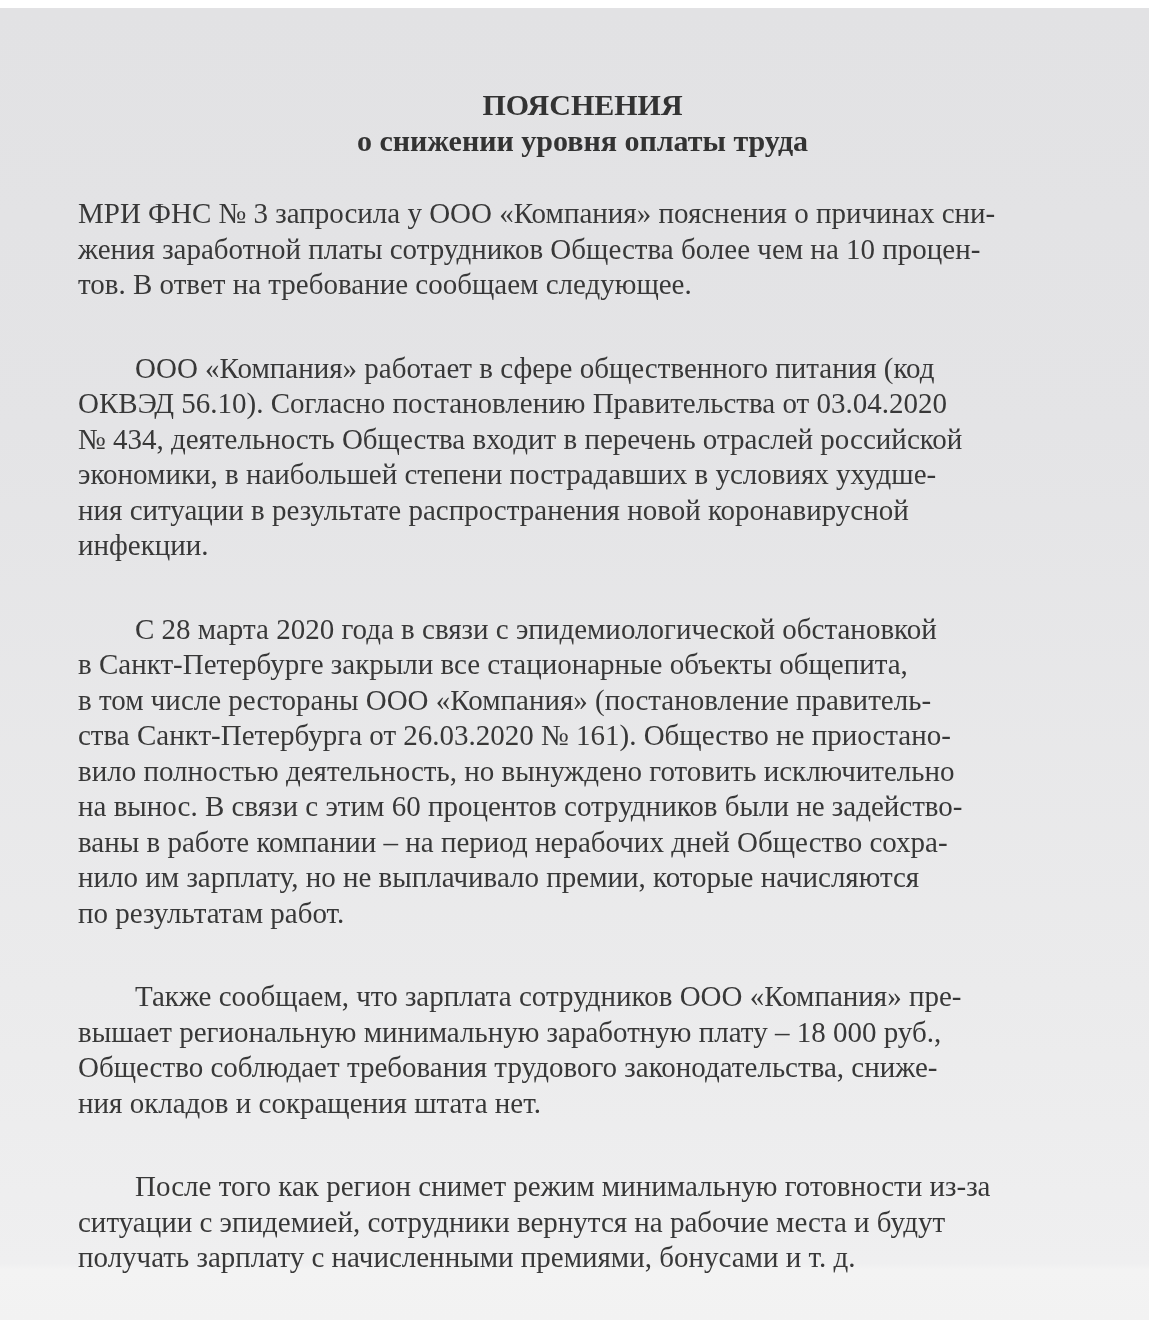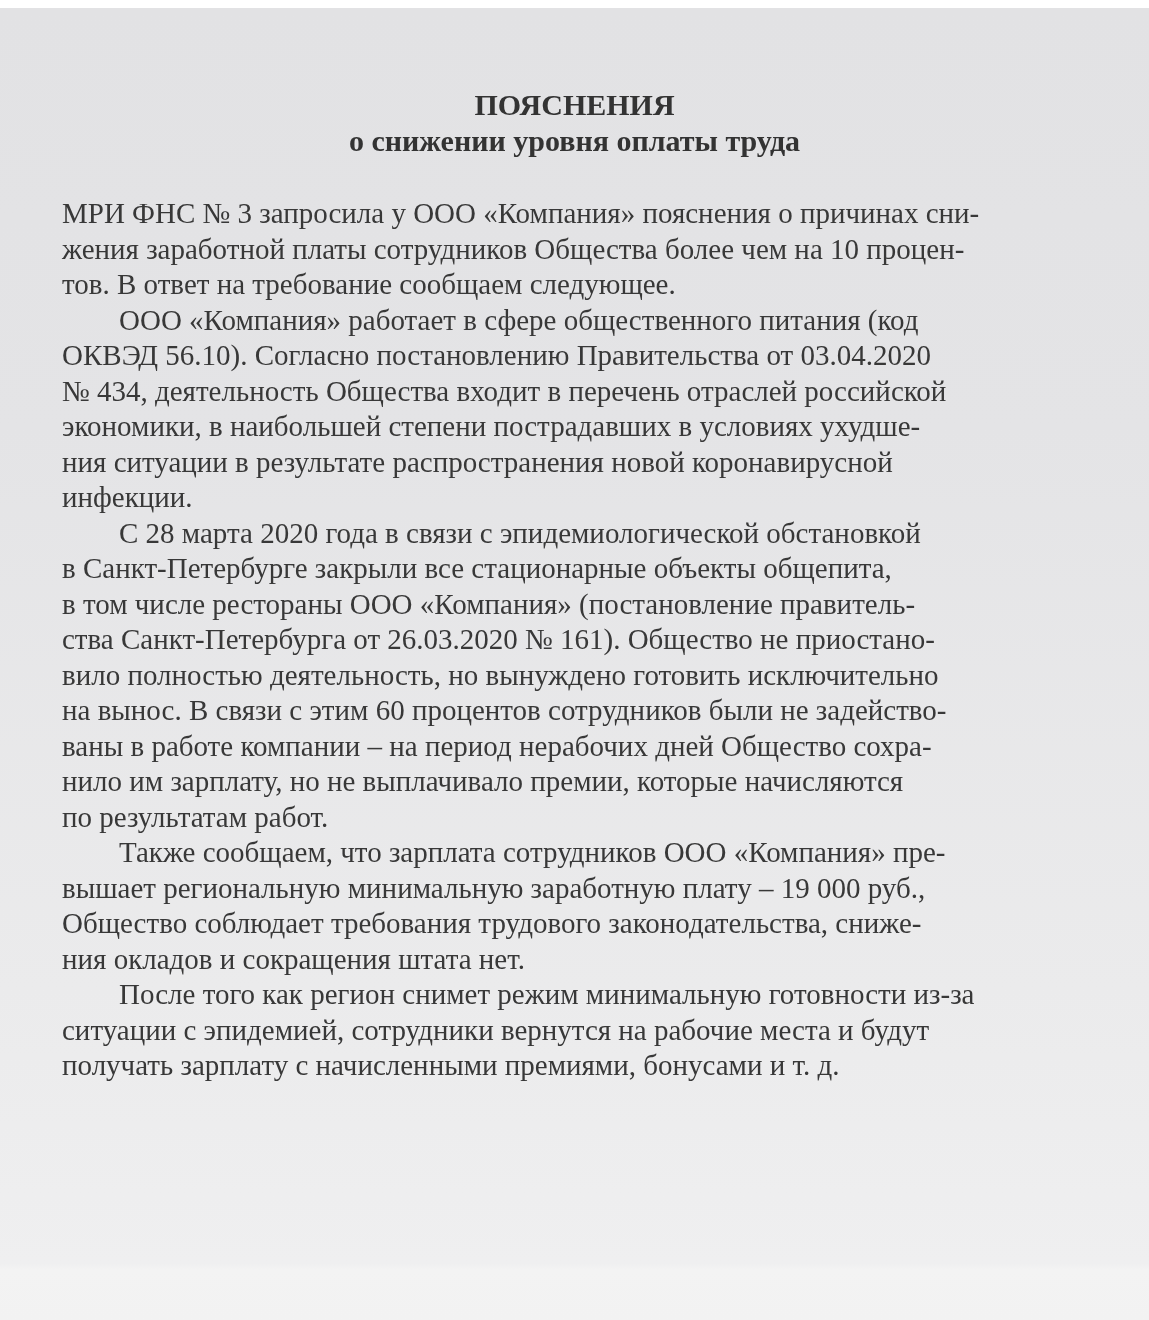--- a/index.html
+++ b/index.html
@@ -26,41 +26,42 @@
     background: linear-gradient(180deg,
       #e2e2e4 0px,
       #e4e4e6 420px,
       #ebebec 980px,
       #efeff0 1255px,
       #f3f3f3 1262px,
       #f2f2f2 1312px);
   }
   .content {
     position: relative;
-    padding: 79px 62px 0 62px;
+    padding: 79px 62px 0 78px;
     color: #383838;
     font-size: 29px;
     line-height: 35.5px;
   }
   .heading {
     margin-bottom: 38px;
   }
   .title, .subtitle {
     text-align: center;
     font-weight: bold;
     font-size: 30px;
     line-height: 35.5px;
     color: #333333;
   }
   .para {
     margin: 0;
     white-space: pre;
   }
   .para.indent {
     text-indent: 57px;
+    margin-top: 48px;
   }
   .appendix {
     margin-top: 33px;
   }
   .appendix-title, .appendix-item {
     white-space: pre;
   }
 </style>
 </head>
 <body>
@@ -88,21 +89,21 @@
       <p class="para indent">С 28 марта 2020 года в связи с эпидемиологической обстановкой
 в Санкт-Петербурге закрыли все стационарные объекты общепита,
 в том числе рестораны ООО «Компания» (постановление правитель-
 ства Санкт-Петербурга от 26.03.2020 № 161). Общество не приостано-
 вило полностью деятельность, но вынуждено готовить исключительно
 на вынос. В связи с этим 60 процентов сотрудников были не задейство-
 ваны в работе компании – на период нерабочих дней Общество сохра-
 нило им зарплату, но не выплачивало премии, которые начисляются
 по результатам работ.</p>
       <p class="para indent">Также сообщаем, что зарплата сотрудников ООО «Компания» пре-
-вышает региональную минимальную заработную плату – 19 000 руб.,
+вышает региональную минимальную заработную плату – 18 000 руб.,
 Общество соблюдает требования трудового законодательства, сниже-
 ния окладов и сокращения штата нет.</p>
       <p class="para indent">После того как регион снимет режим минимальную готовности из-за
 ситуации с эпидемией, сотрудники вернутся на рабочие места и будут
 получать зарплату с начисленными премиями, бонусами и т. д.</p>
     </div>
 
 
   </div>
 </div>

